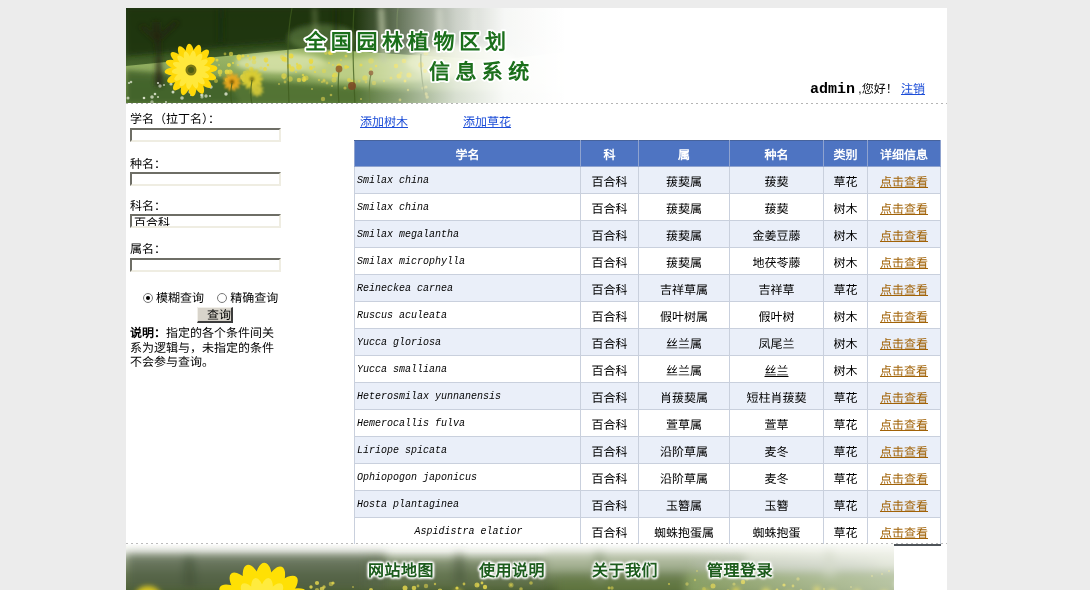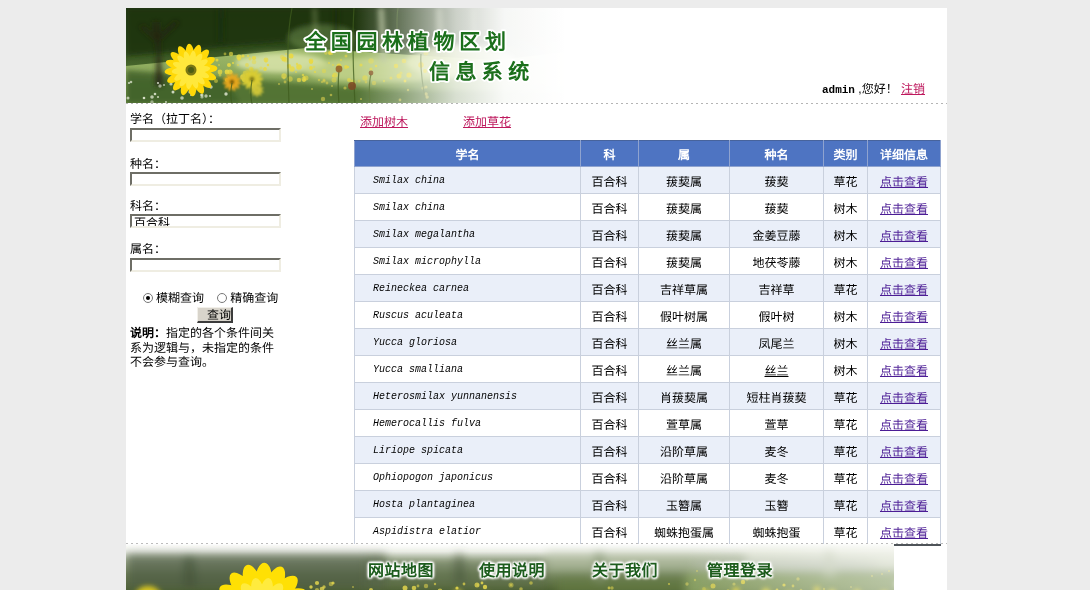--- a/index.html
+++ b/index.html
@@ -1,25 +1,25 @@
 <!DOCTYPE html>
 <html lang="zh-CN"><head>
 <meta charset="utf-8">
 <title>全国园林植物区划信息系统</title>
 <style>
 html,body{margin:0;padding:0;}
 body{width:1090px;height:590px;background:#ececec;overflow:hidden;
   font-family:"Liberation Sans",sans-serif;}
 #page{position:absolute;left:126px;top:8px;width:821px;height:590px;background:#ffffff;}
-a{color:#be185d;}
+a{color:#1d4ed8;}
 
 #banner{position:absolute;left:0;top:0;width:821px;height:95px;overflow:hidden;}
 #banner svg{position:absolute;left:0;top:0;}
 #admin{position:absolute;top:71px;right:22px;font-size:12px;color:#000;white-space:nowrap;}
-#admin b{font-family:"Liberation Mono",monospace;font-size:11px;font-weight:bold;margin-top:36px;}
+#admin b{font-family:"Liberation Mono",monospace;font-size:15px;font-weight:bold;margin-top:36px;}
 #dash1{position:absolute;left:0;top:95px;width:821px;height:1px;background:repeating-linear-gradient(90deg,#b4b4b4 0 2px,transparent 2px 5px);}
 
 #side{position:absolute;left:3px;top:104px;width:226px;height:260px;font-size:12px;color:#000;}
 #side .lab{position:absolute;left:1px;height:13px;line-height:13px;}
 #side input[type=text]{position:absolute;left:1px;width:143px;height:9px;padding:1px 2px 0 2px;
   border:2px solid;border-color:#6e6e66 #efede2 #efede2 #6e6e66;background:#fff;
   font-size:12px;font-family:"Liberation Sans",sans-serif;line-height:11px;}
 #radios{position:absolute;left:14px;top:180px;height:13px;line-height:13px;white-space:nowrap;}
 .radio{display:inline-block;width:8px;height:8px;border:1px solid #777;border-radius:50%;
   background:#fff;vertical-align:-1px;margin-right:3px;position:relative;}
@@ -32,23 +32,23 @@
 #shuoming{position:absolute;left:1px;top:214px;line-height:14.6px;white-space:nowrap;}
 
 #addlinks{position:absolute;left:234px;top:104px;font-size:12px;}
 #addlinks a{margin-right:55px;}
 #ptable{position:absolute;left:228px;top:132px;border-collapse:collapse;table-layout:fixed;
   font-size:12px;color:#000;}
 #ptable th{background:#4e74c2;color:#fff;font-weight:bold;font-size:12px;height:15px;
   padding:4px;border:1px solid #8fa3cf;border-top:1px solid #47639c;}
 #ptable td{height:26px;padding:0;border:1px solid #c9d0dd;text-align:center;}
 #ptable td.lat{text-align:left;font-family:"Liberation Mono",monospace;font-style:italic;
-  font-size:10px;padding-left:18px;}
-#ptable tr:last-child td{border-bottom:2px solid #4f5459;}
-#ptable a.lk{color:#4c1d95;}
+  font-size:10px;padding-left:2px;}
+#ptable tr:last-child td{border-bottom:2px solid #4f5459;text-align:center;}
+#ptable a.lk{color:#a16207;}
 #dash2{position:absolute;left:0;top:535px;width:821px;height:1px;background:repeating-linear-gradient(90deg,#bcbcbc 0 2px,transparent 2px 5px);}
 
 #footer{position:absolute;left:0;top:536px;width:768px;height:54px;overflow:hidden;}
 #flinks{position:absolute;left:0;top:13px;width:821px;font-size:16px;font-weight:bold;
   color:#1d5c1d;letter-spacing:0.5px;white-space:nowrap;
   text-shadow:0 0 3px #fff,0 0 3px #fff,0 0 4px #fff,1px 1px 2px #fff,-1px -1px 2px #fff,1px -1px 2px #fff,-1px 1px 2px #fff;}
 #flinks span{position:absolute;}
 </style>
 </head>
 <body>

